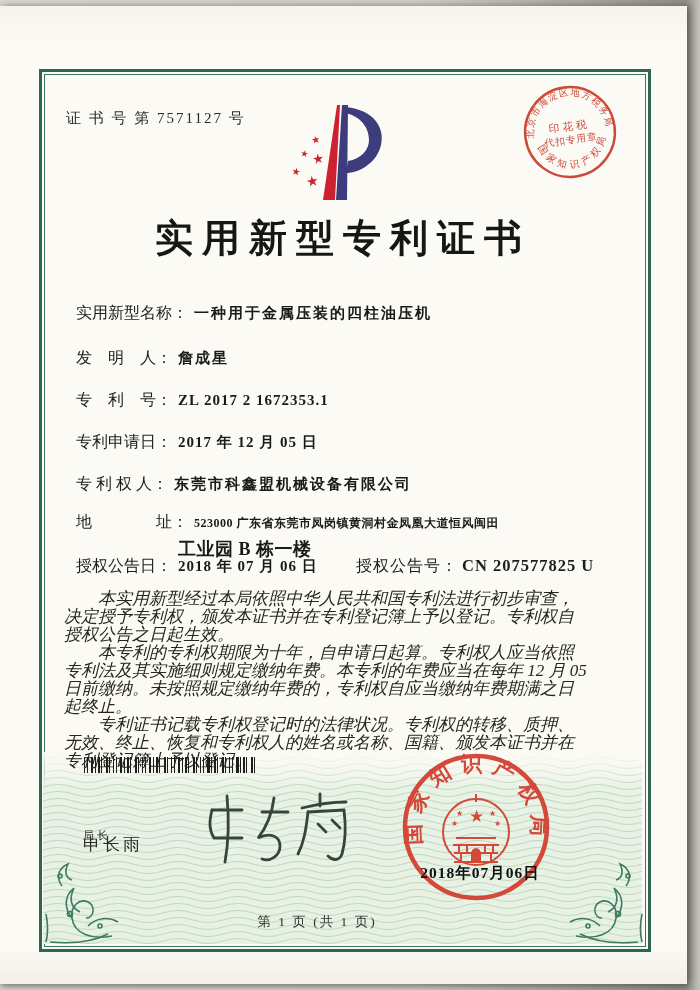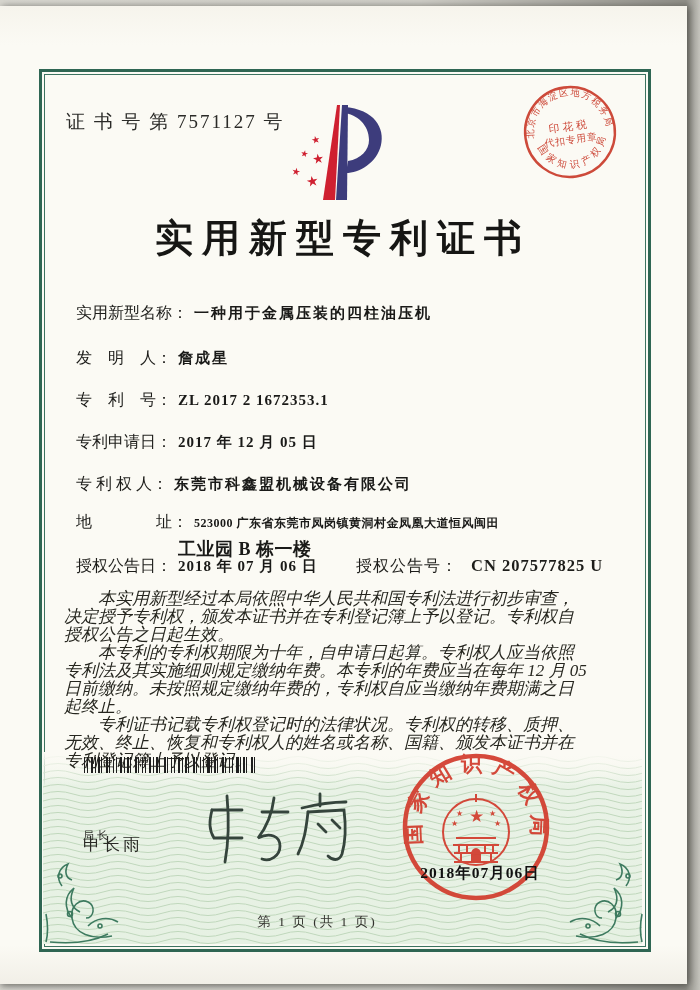--- a/index.html
+++ b/index.html
@@ -5,32 +5,32 @@
   html,body{margin:0;padding:0;}
   body{background:#9a9992;font-family:"Liberation Serif","DejaVu Serif",serif;}
   .stage{position:relative;width:700px;height:990px;margin:0 auto;overflow:hidden;
          background:linear-gradient(90deg,#d8d7d0 0,#cfcec7 60%,#908f88 98%,#c4c3bc 100%);}
   .paper{position:absolute;left:0;top:6px;width:687px;height:978px;
          background:linear-gradient(180deg,#f6f4ec 0,#fbfaf4 4%,#fbfaf4 96%,#f1efe7 100%);
          box-shadow:3px 0 7px rgba(50,50,45,.45),0 3px 6px rgba(50,50,45,.35);}
   .frame{position:absolute;left:39px;top:69px;width:606px;height:877px;
          border:3px solid #2f6653;}
   .frame-inner{position:absolute;left:2px;top:2px;right:2px;bottom:2px;border:1px solid #3c7360;}
-  .certno{position:absolute;left:66px;top:109px;font-size:19px;letter-spacing:2px;color:#2b2b28;}
+  .certno{position:absolute;left:66px;top:109px;font-size:15px;letter-spacing:2px;color:#2b2b28;}
   .title{position:absolute;left:41px;width:604px;top:213px;text-align:center;
          font-size:38px;font-weight:bold;letter-spacing:9px;color:#161614;}
   .row{position:absolute;left:76px;color:#222;white-space:nowrap;}
   .row .lab{font-size:16px;display:inline-block;vertical-align:baseline;color:#1d1d1a;}
   .row .val{font-size:15px;font-weight:600;letter-spacing:2px;margin-left:6px;color:#1a1a18;}
   .row .val.latin{letter-spacing:1px;}
   .row .val.small{font-size:12px;letter-spacing:.5px;}
   .addr2{font-size:18px;font-weight:600;letter-spacing:.5px;margin-left:102px;margin-top:4px;color:#1a1a18;}
   .grant{position:absolute;left:356px;top:556px;white-space:nowrap;color:#1d1d1a;}
   .grant .lab{font-size:16px;letter-spacing:1px;}
-  .grant .val{font-size:16.5px;font-weight:600;letter-spacing:1px;margin-left:13px;}
+  .grant .val{font-size:16.5px;font-weight:600;letter-spacing:1px;margin-left:4px;}
   .paras{position:absolute;left:64px;top:590px;width:526px;font-size:17px;line-height:18px;
          color:#26261f;font-style:italic;}
   .paras p{margin:0;text-indent:2em;}
   .band{position:absolute;left:43px;top:752px;width:599px;height:192px;
         background:linear-gradient(180deg,rgba(236,244,233,0) 0,#e9f2e6 34px,#e6f1e3 100%);}
   .barcode{position:absolute;left:84px;top:757px;width:173px;height:16px;
     background:
      repeating-linear-gradient(90deg,#1e1e1e 0 1.5px,transparent 1.5px 3px,#1e1e1e 3px 4px,transparent 4px 7.5px,#1e1e1e 7.5px 9.5px,transparent 9.5px 11px,#1e1e1e 11px 11.8px,transparent 11.8px 14.5px);}
   .sigtitle{position:absolute;left:83px;top:800px;font-size:11px;letter-spacing:3px;color:#2a2a26;font-family:"Liberation Sans","DejaVu Sans",sans-serif;margin-top:28px;}
   .signame{position:absolute;left:83px;top:833px;font-size:17px;letter-spacing:3px;color:#2a2a26;font-family:"Liberation Sans","DejaVu Sans",sans-serif;}

